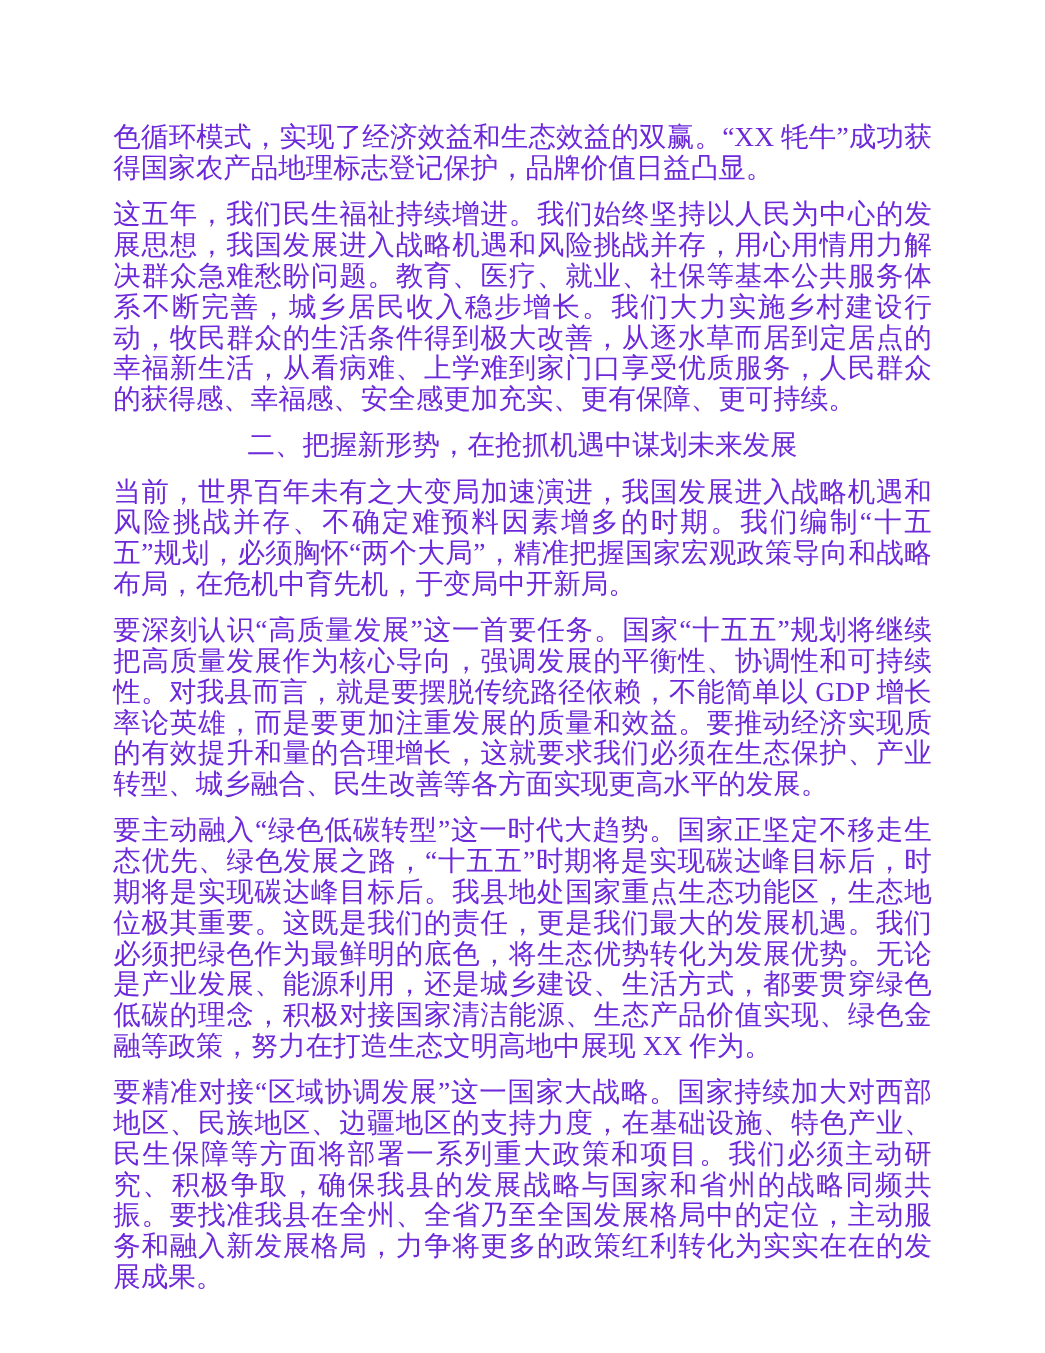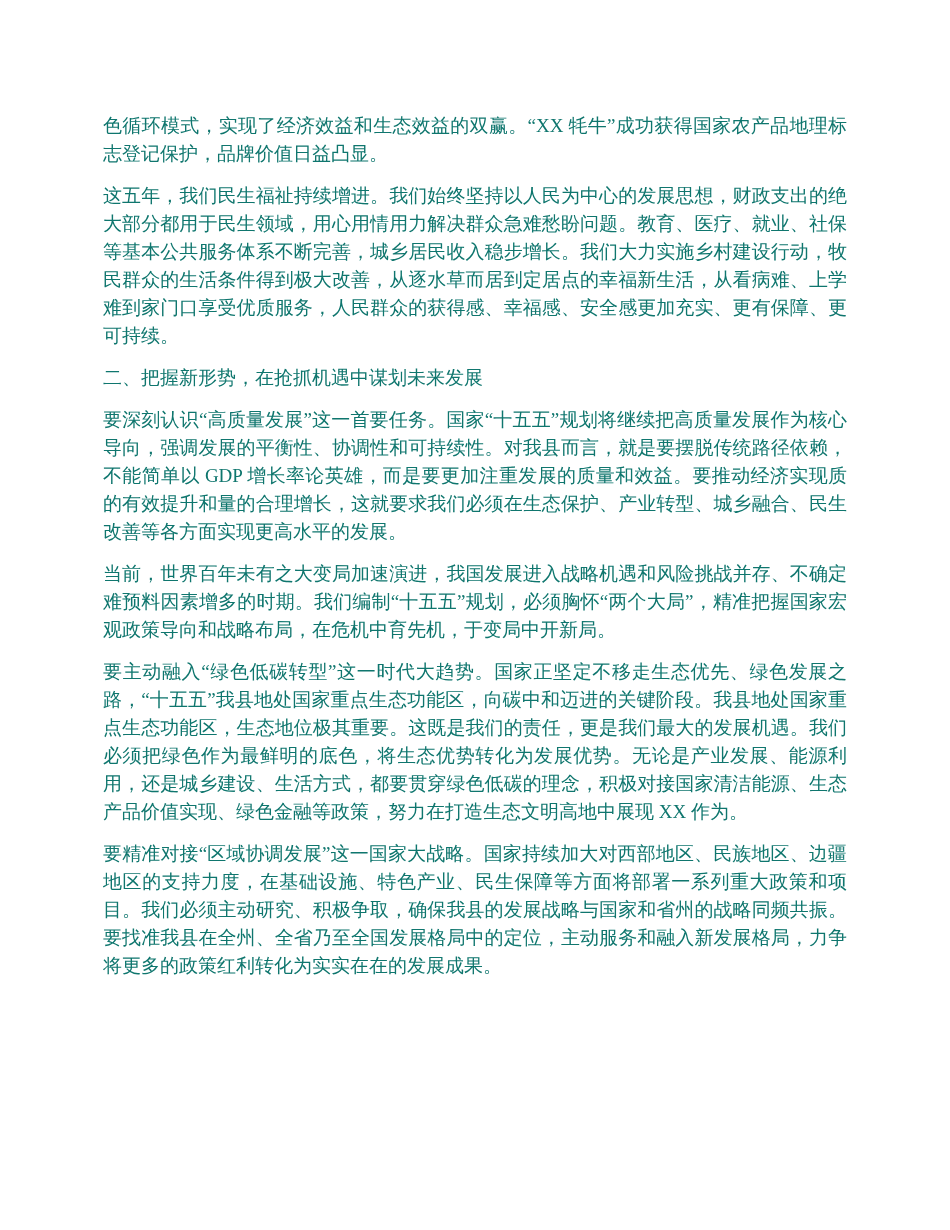--- a/index.html
+++ b/index.html
@@ -15,36 +15,36 @@
   .doc-page {
     box-sizing: border-box;
     width: 950px;
     height: 1230px;
     padding: 112px 103px 0 103px;
     background: #ffffff;
   }
   .para, .heading {
     margin: 0 0 14px 0;
     font-family: "Liberation Serif", "DejaVu Serif", serif;
-    font-size: 19px;
+    font-size: 25px;
     line-height: 28px;
     font-weight: normal;
-    color: #0f766e;
+    color: #6d28d9;
     text-align: justify;
     word-break: break-all;
   }
   .heading {
-    text-align: left;
+    text-align: center;
   }
 </style>
 </head>
 <body>
 
 <div class="doc-page">
   <p class="para">色循环模式，实现了经济效益和生态效益的双赢。“XX 牦牛”成功获得国家农产品地理标志登记保护，品牌价值日益凸显。</p>
-  <p class="para">这五年，我们民生福祉持续增进。我们始终坚持以人民为中心的发展思想，财政支出的绝大部分都用于民生领域，用心用情用力解决群众急难愁盼问题。教育、医疗、就业、社保等基本公共服务体系不断完善，城乡居民收入稳步增长。我们大力实施乡村建设行动，牧民群众的生活条件得到极大改善，从逐水草而居到定居点的幸福新生活，从看病难、上学难到家门口享受优质服务，人民群众的获得感、幸福感、安全感更加充实、更有保障、更可持续。</p>
+  <p class="para">这五年，我们民生福祉持续增进。我们始终坚持以人民为中心的发展思想，我国发展进入战略机遇和风险挑战并存，用心用情用力解决群众急难愁盼问题。教育、医疗、就业、社保等基本公共服务体系不断完善，城乡居民收入稳步增长。我们大力实施乡村建设行动，牧民群众的生活条件得到极大改善，从逐水草而居到定居点的幸福新生活，从看病难、上学难到家门口享受优质服务，人民群众的获得感、幸福感、安全感更加充实、更有保障、更可持续。</p>
   <h2 class="heading">二、把握新形势，在抢抓机遇中谋划未来发展</h2>
+  <p class="para">当前，世界百年未有之大变局加速演进，我国发展进入战略机遇和风险挑战并存、不确定难预料因素增多的时期。我们编制“十五五”规划，必须胸怀“两个大局”，精准把握国家宏观政策导向和战略布局，在危机中育先机，于变局中开新局。</p>
   <p class="para">要深刻认识“高质量发展”这一首要任务。国家“十五五”规划将继续把高质量发展作为核心导向，强调发展的平衡性、协调性和可持续性。对我县而言，就是要摆脱传统路径依赖，不能简单以 GDP 增长率论英雄，而是要更加注重发展的质量和效益。要推动经济实现质的有效提升和量的合理增长，这就要求我们必须在生态保护、产业转型、城乡融合、民生改善等各方面实现更高水平的发展。</p>
-  <p class="para">当前，世界百年未有之大变局加速演进，我国发展进入战略机遇和风险挑战并存、不确定难预料因素增多的时期。我们编制“十五五”规划，必须胸怀“两个大局”，精准把握国家宏观政策导向和战略布局，在危机中育先机，于变局中开新局。</p>
-  <p class="para">要主动融入“绿色低碳转型”这一时代大趋势。国家正坚定不移走生态优先、绿色发展之路，“十五五”我县地处国家重点生态功能区，向碳中和迈进的关键阶段。我县地处国家重点生态功能区，生态地位极其重要。这既是我们的责任，更是我们最大的发展机遇。我们必须把绿色作为最鲜明的底色，将生态优势转化为发展优势。无论是产业发展、能源利用，还是城乡建设、生活方式，都要贯穿绿色低碳的理念，积极对接国家清洁能源、生态产品价值实现、绿色金融等政策，努力在打造生态文明高地中展现 XX 作为。</p>
+  <p class="para">要主动融入“绿色低碳转型”这一时代大趋势。国家正坚定不移走生态优先、绿色发展之路，“十五五”时期将是实现碳达峰目标后，时期将是实现碳达峰目标后。我县地处国家重点生态功能区，生态地位极其重要。这既是我们的责任，更是我们最大的发展机遇。我们必须把绿色作为最鲜明的底色，将生态优势转化为发展优势。无论是产业发展、能源利用，还是城乡建设、生活方式，都要贯穿绿色低碳的理念，积极对接国家清洁能源、生态产品价值实现、绿色金融等政策，努力在打造生态文明高地中展现 XX 作为。</p>
   <p class="para">要精准对接“区域协调发展”这一国家大战略。国家持续加大对西部地区、民族地区、边疆地区的支持力度，在基础设施、特色产业、民生保障等方面将部署一系列重大政策和项目。我们必须主动研究、积极争取，确保我县的发展战略与国家和省州的战略同频共振。要找准我县在全州、全省乃至全国发展格局中的定位，主动服务和融入新发展格局，力争将更多的政策红利转化为实实在在的发展成果。</p>
 
 </div>
 
 </body></html>

